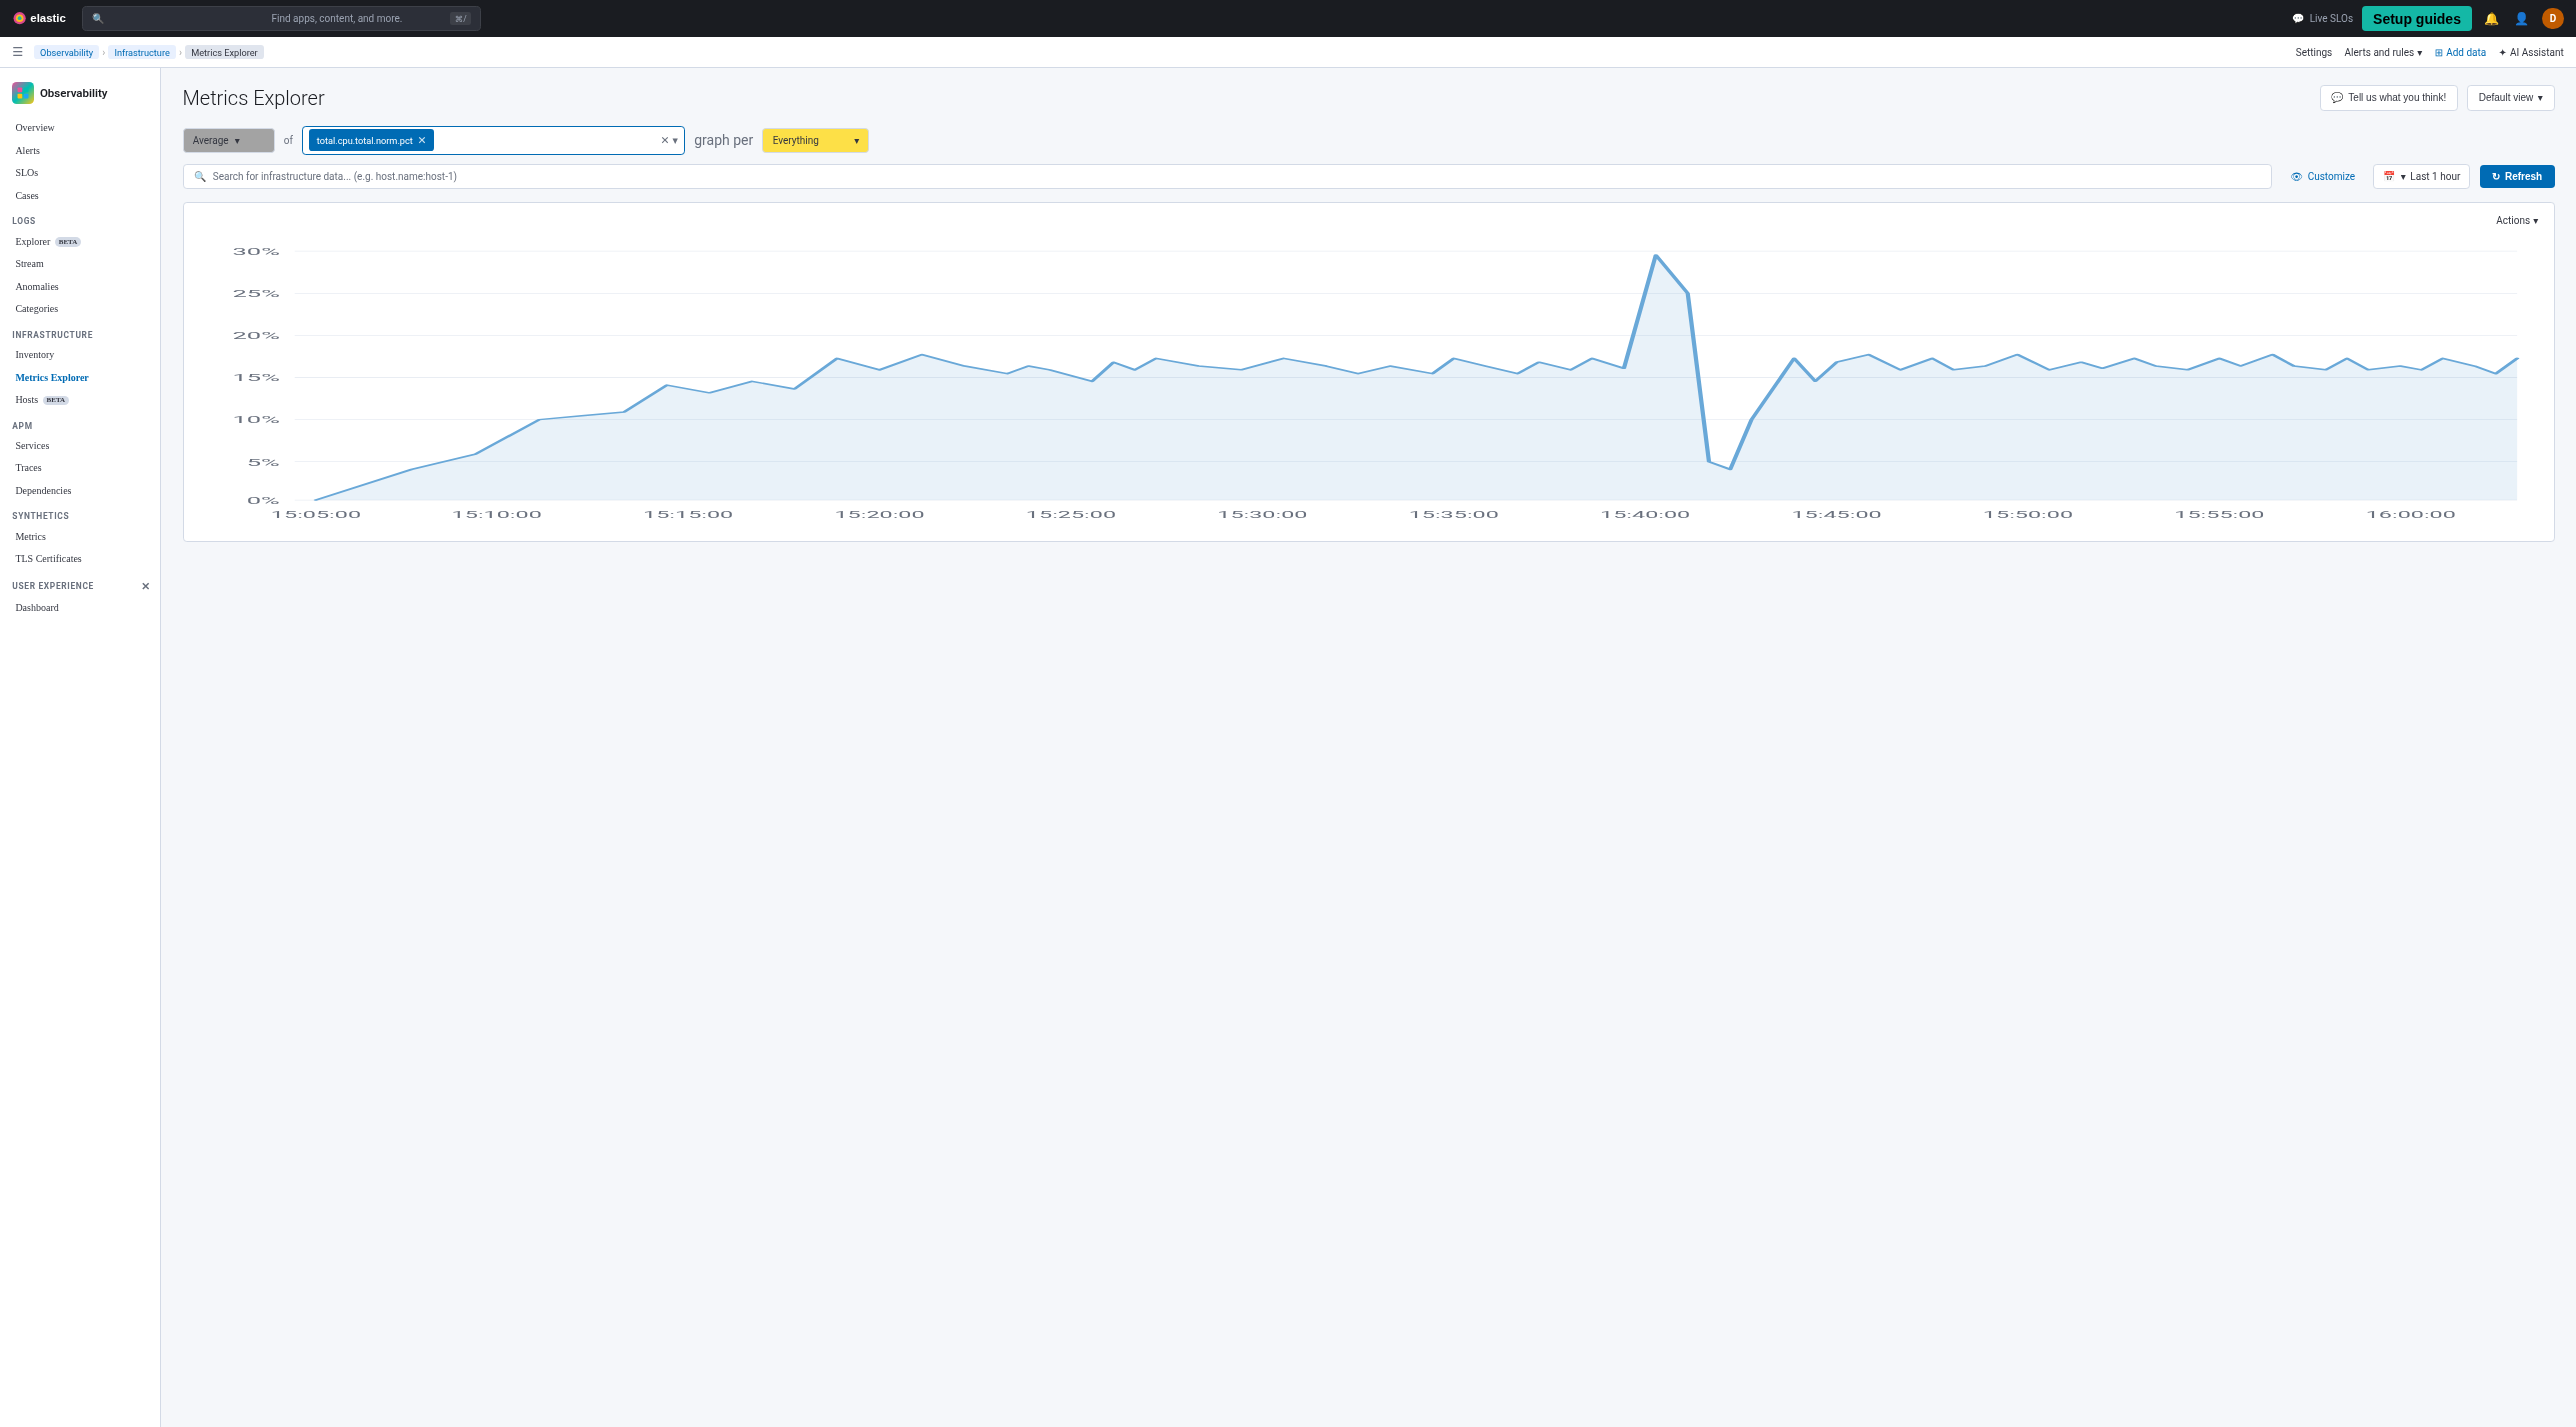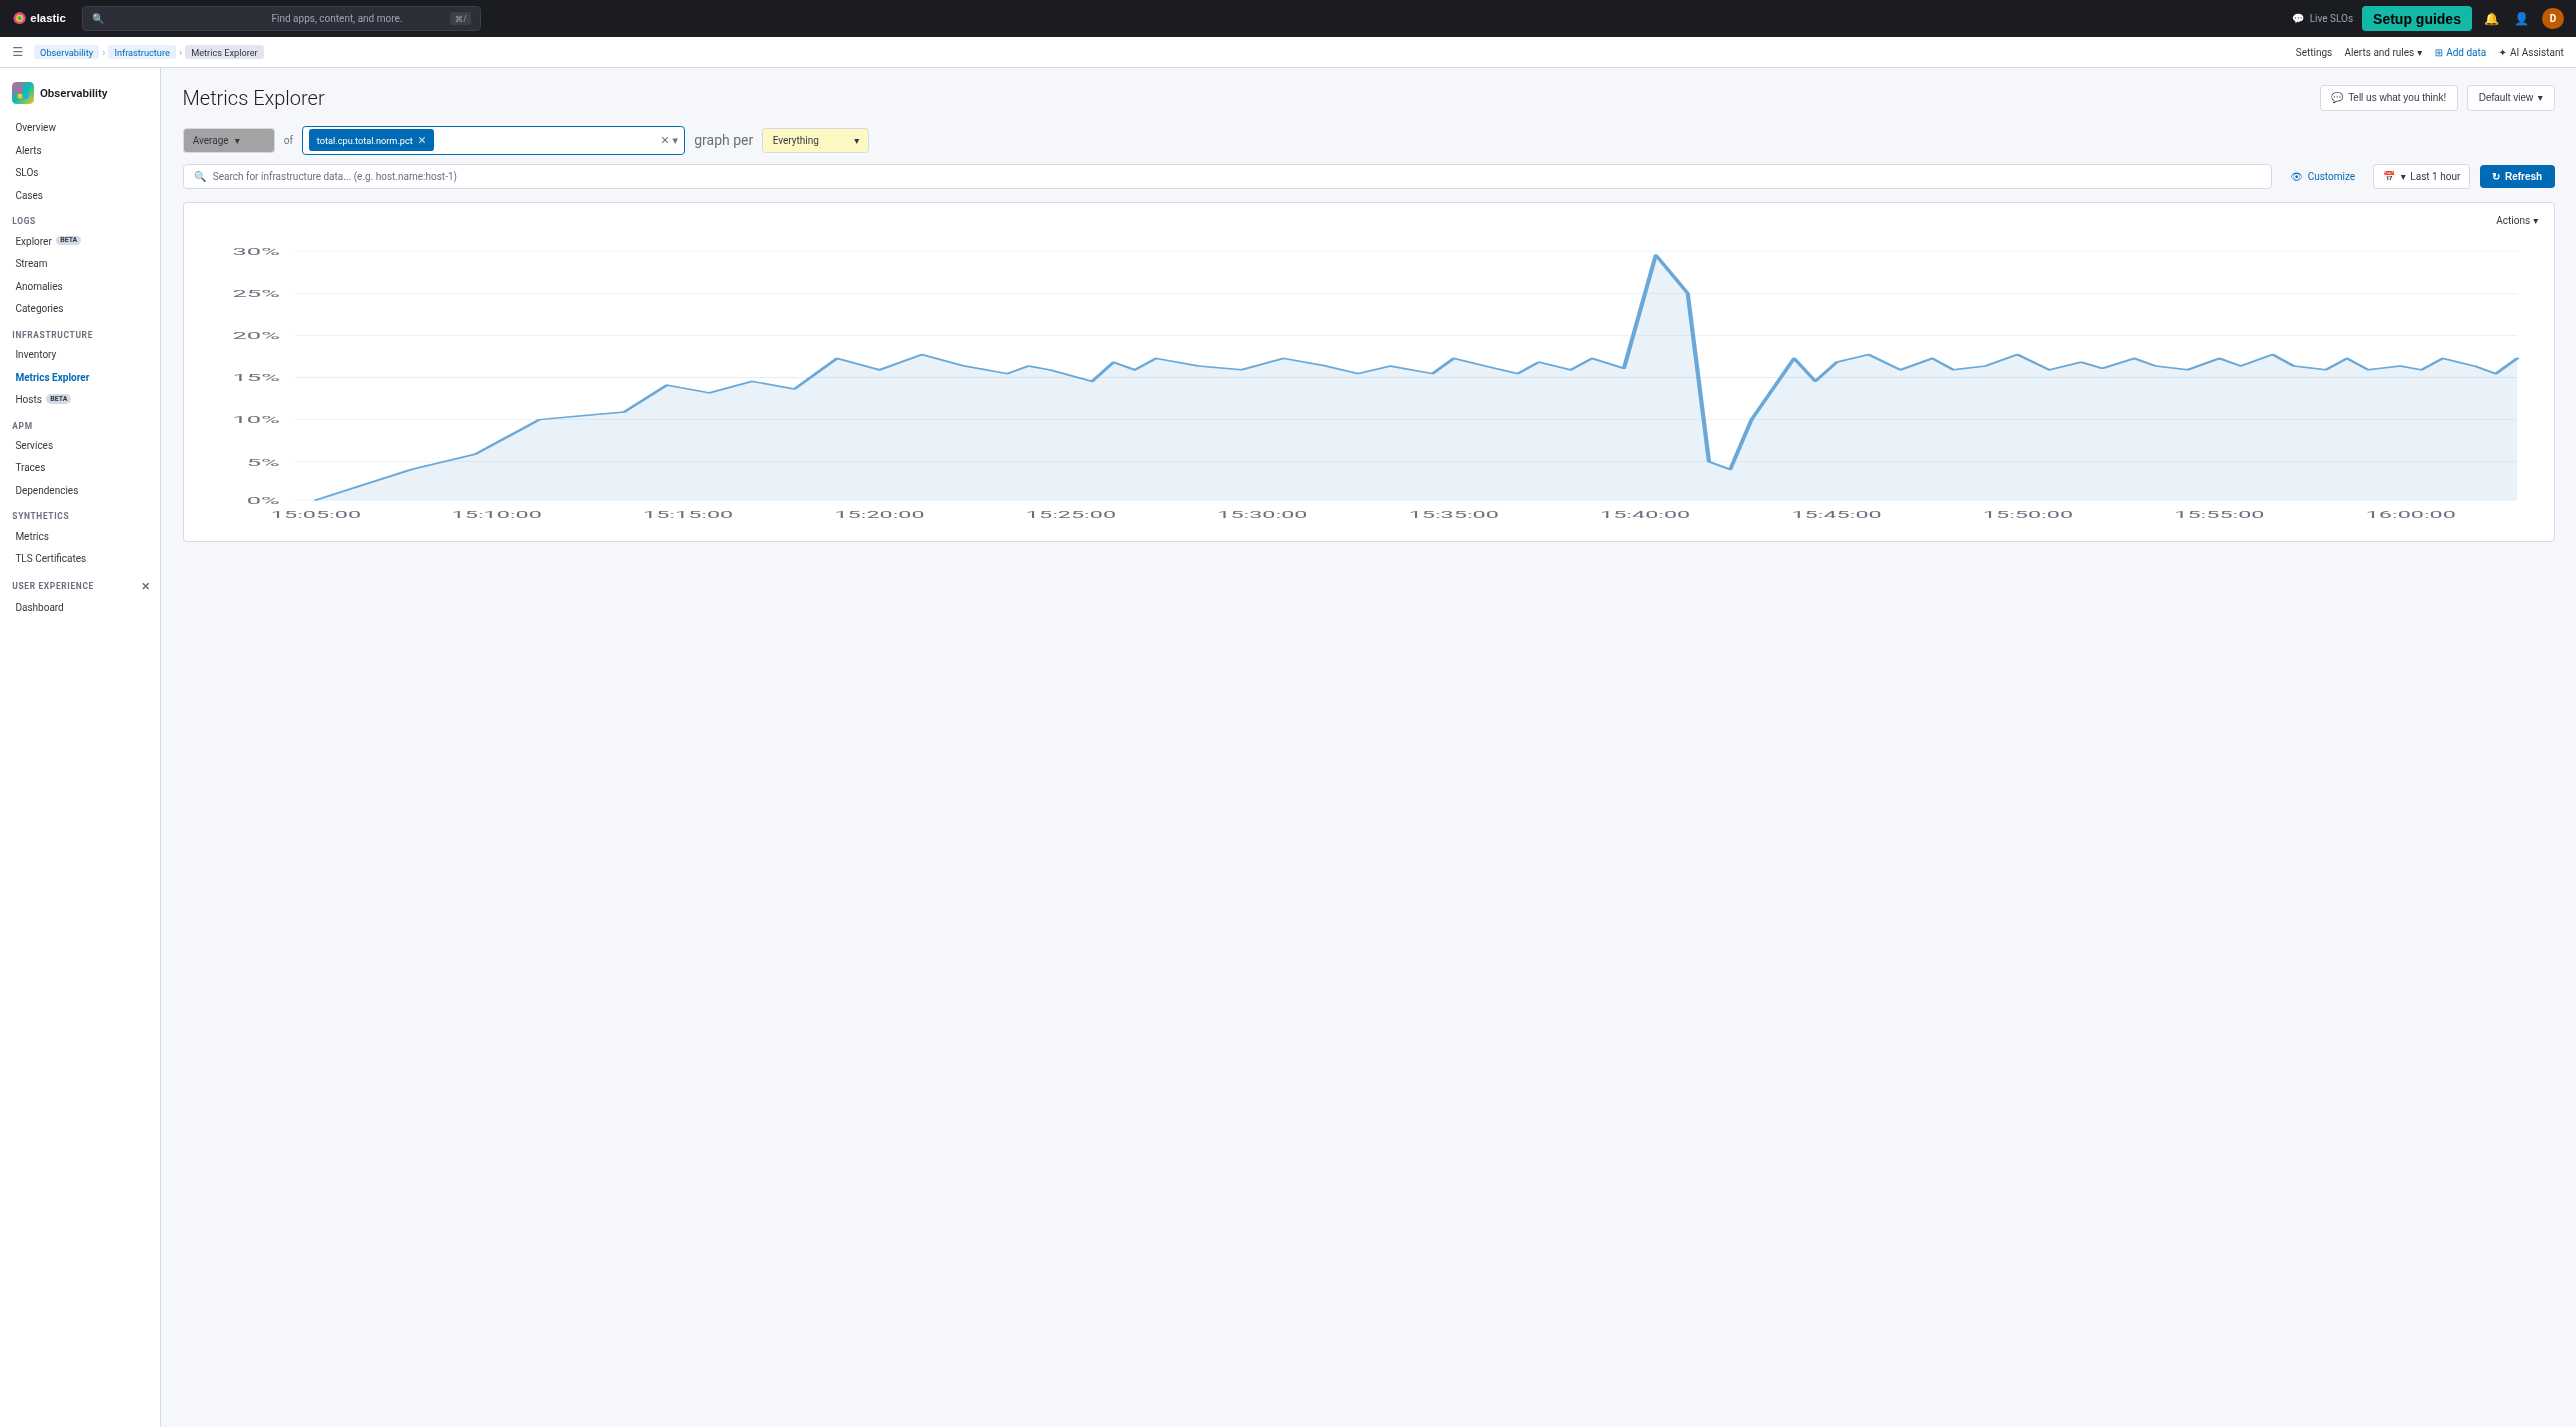--- a/index.html
+++ b/index.html
@@ -152,27 +152,28 @@
     .sidebar-title { font-size: 11.5px; font-weight: 600; color: #1a1c21; }
     .sidebar-section-label {
       font-size: 8.4px;
       font-weight: 700;
       color: #69707d;
       text-transform: uppercase;
       letter-spacing: 0.08em;
       padding: 9.2px 12.3px 3.1px;
     }
     .sidebar-item {
-      display: flex; align-items: flex-start; gap: 4.6px;
+      display: flex; align-items: flex-end; gap: 4.6px;
       padding: 5.4px 12.3px;
       font-size: 10px;
       color: #343741;
       cursor: pointer;
       border-radius: 3.1px;
       margin: 0.8px 3.1px;
+      font-family: Liberation Serif, serif;
     }
     .sidebar-item.active { font-weight: 700; color: #006bb4; }
     .badge {
       font-size: 7px;
       font-weight: 700;
       background: #d3dae6;
       color: #343741;
       padding: 0.8px 3.8px;
       border-radius: 7.7px;
       text-transform: uppercase;
@@ -255,21 +256,21 @@
       min-width: 153px;
       max-width: 383px;
       height: 29px;
     }
     .metric-clear { color: #69707d; cursor: pointer; margin-right: 3.1px; }
     .metric-chevron { color: #69707d; cursor: pointer; }
     .graph-per-label { font-size: 14px; color: #69707d; white-space: nowrap; }
     .everything-dropdown {
       display: flex; align-items: center; gap: 6.1px;
       border: 0.8px solid #d3dae6;
-      background: #fef9c3;
+      background: #fde047;
       border-radius: 3.8px;
       padding: 6.1px 9.2px;
       font-size: 10px;
       color: #343741;
       cursor: pointer;
       min-width: 107px;
     }
 
     
     .search-row {

